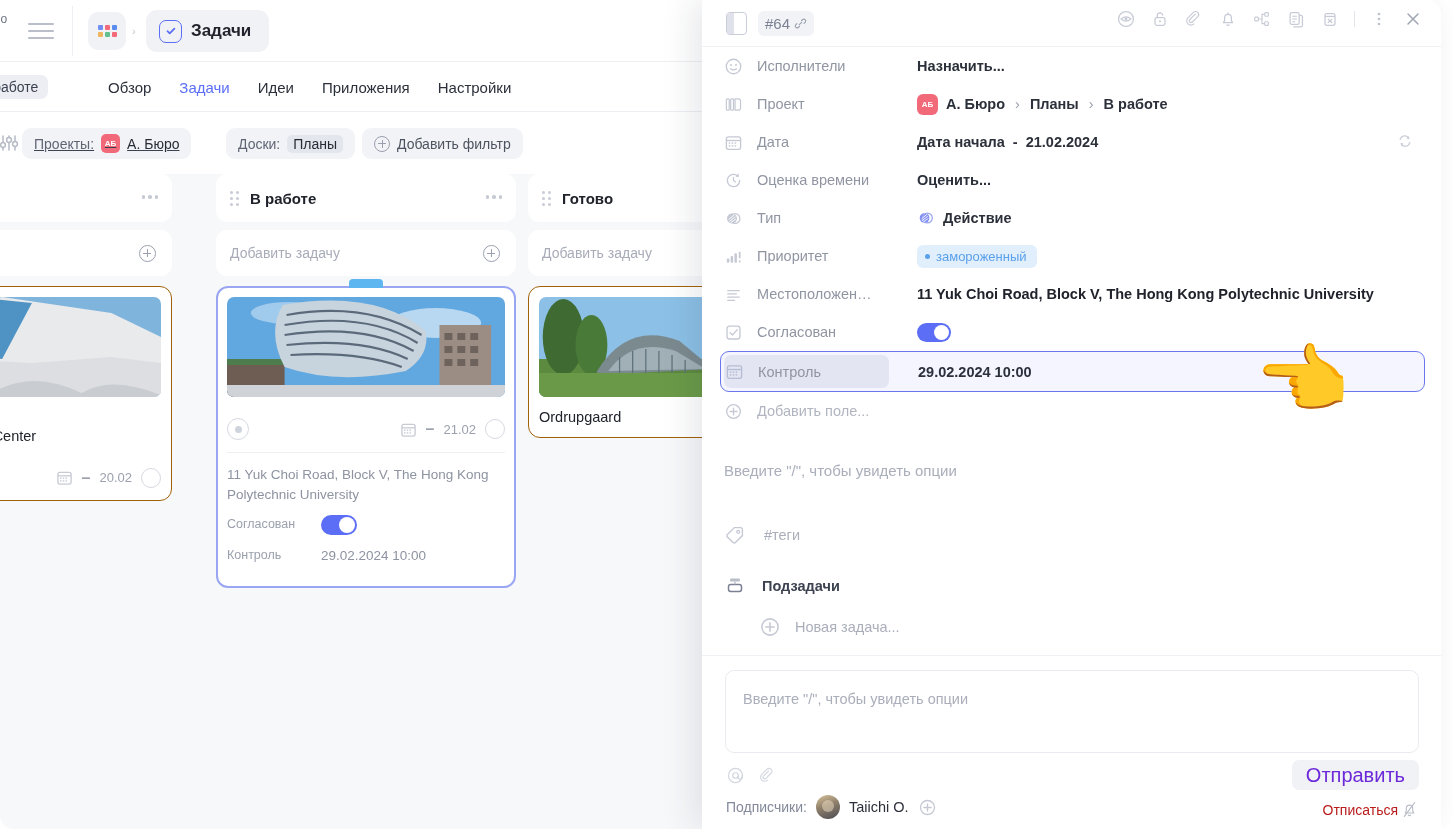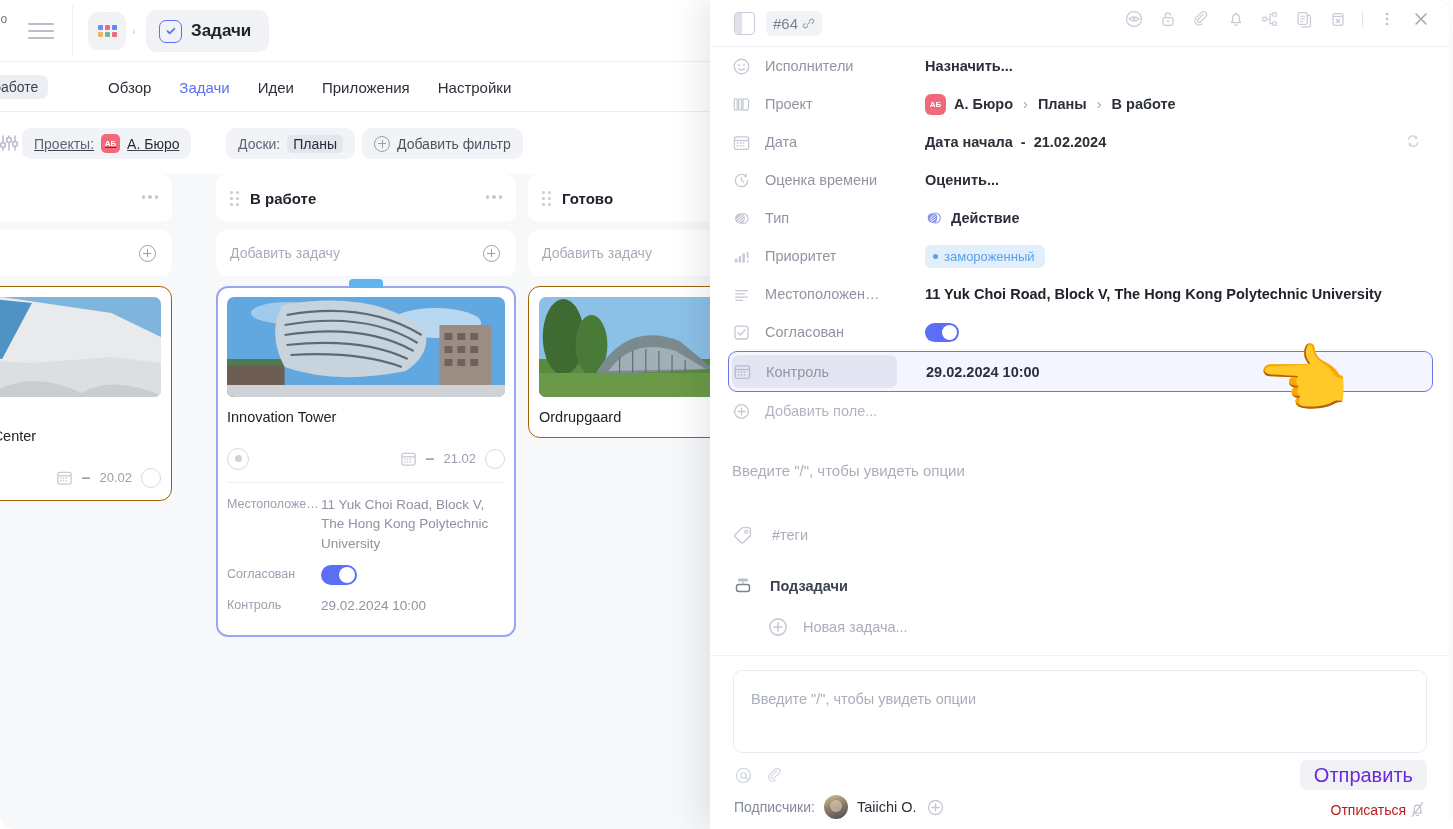--- a/index.html
+++ b/index.html
@@ -159,21 +159,21 @@
   .cf-val { font-size: 13.5px; color: #8d93a1; line-height: 1.45; }
   .tgl { width: 36px; height: 20px; border-radius: 10px; background: #5b6ef5; position: relative; }
   .tgl i { position:absolute; right: 2px; top: 2px; width: 16px; height: 16px; border-radius:50%; background:#fff; display:block; }
   .card-top-tab {
     position: absolute; left: 50%; transform: translateX(-50%); top: -9px;
     width: 34px; height: 9px; background: #5eb6f0; border-radius: 4px 4px 0 0;
   }
 
   
   #panel {
-    position: absolute; right: 4px; top: 0; width: 739px; height: 829px;
+    position: absolute; right: 12px; top: 0; width: 739px; height: 829px;
     background: #ffffff;
     box-shadow: -10px 0 32px rgba(30,35,60,.10);
     border-radius: 0 14px 14px 0;
   }
   .p-head {
     position: absolute; left: 0; top: 0; right: 0; height: 47px;
     border-bottom: 1px solid #f0f1f5;
     display: flex; align-items: center;
   }
   .p-layout-ic {
@@ -451,21 +451,20 @@
                 <rect x="219" y="49" width="8" height="7"></rect>
                   <rect x="232" y="49" width="8" height="7"></rect>
                   <rect x="245" y="49" width="8" height="7"></rect>
                 <rect x="219" y="62" width="8" height="7"></rect>
                   <rect x="232" y="62" width="8" height="7"></rect>
                   <rect x="245" y="62" width="8" height="7"></rect>
                 </g>
               <rect x="0" y="88" width="280" height="12" fill="#cfd3d8"></rect>
             </svg>
           </div>
-          <div class="card-title">Innovation Tower</div>
           <div class="card-meta">
             <span class="ava-ghost">
                 <i></i>
               </span>
             <div class="meta-right">
               <svg width="17" height="17" viewBox="0 0 18 18">
                 <rect x="2" y="3.5" width="14" height="12.5" rx="2.2" fill="none" stroke="#c7cbd4" stroke-width="1.4"></rect>
                 <line x1="2" y1="7.2" x2="16" y2="7.2" stroke="#c7cbd4" stroke-width="1.4"></line>
                 <g fill="#c7cbd4">
                     <rect x="4.3" y="9" width="1.5" height="1.5"></rect>
@@ -476,21 +475,20 @@
                     <rect x="10.1" y="11.8" width="1.5" height="1.5"></rect>
                   </g>
               </svg>
               <span style="color:#9aa0ad;font-weight:700;">–</span>
               <span class="meta-date">21.02</span>
               <span class="circ-ghost"></span>
             </div>
           </div>
           <div class="card-fields">
             <div class="cf-row">
-              <span class="cf-key">Местоположе…</span>
               <span class="cf-val">11 Yuk Choi Road, Block V, The Hong Kong Polytechnic University</span>
             </div>
             <div class="cf-row">
               <span class="cf-key">Согласован</span>
               <span class="tgl">
                   <i></i>
                 </span>
             </div>
             <div class="cf-row">
               <span class="cf-key">Контроль</span>

